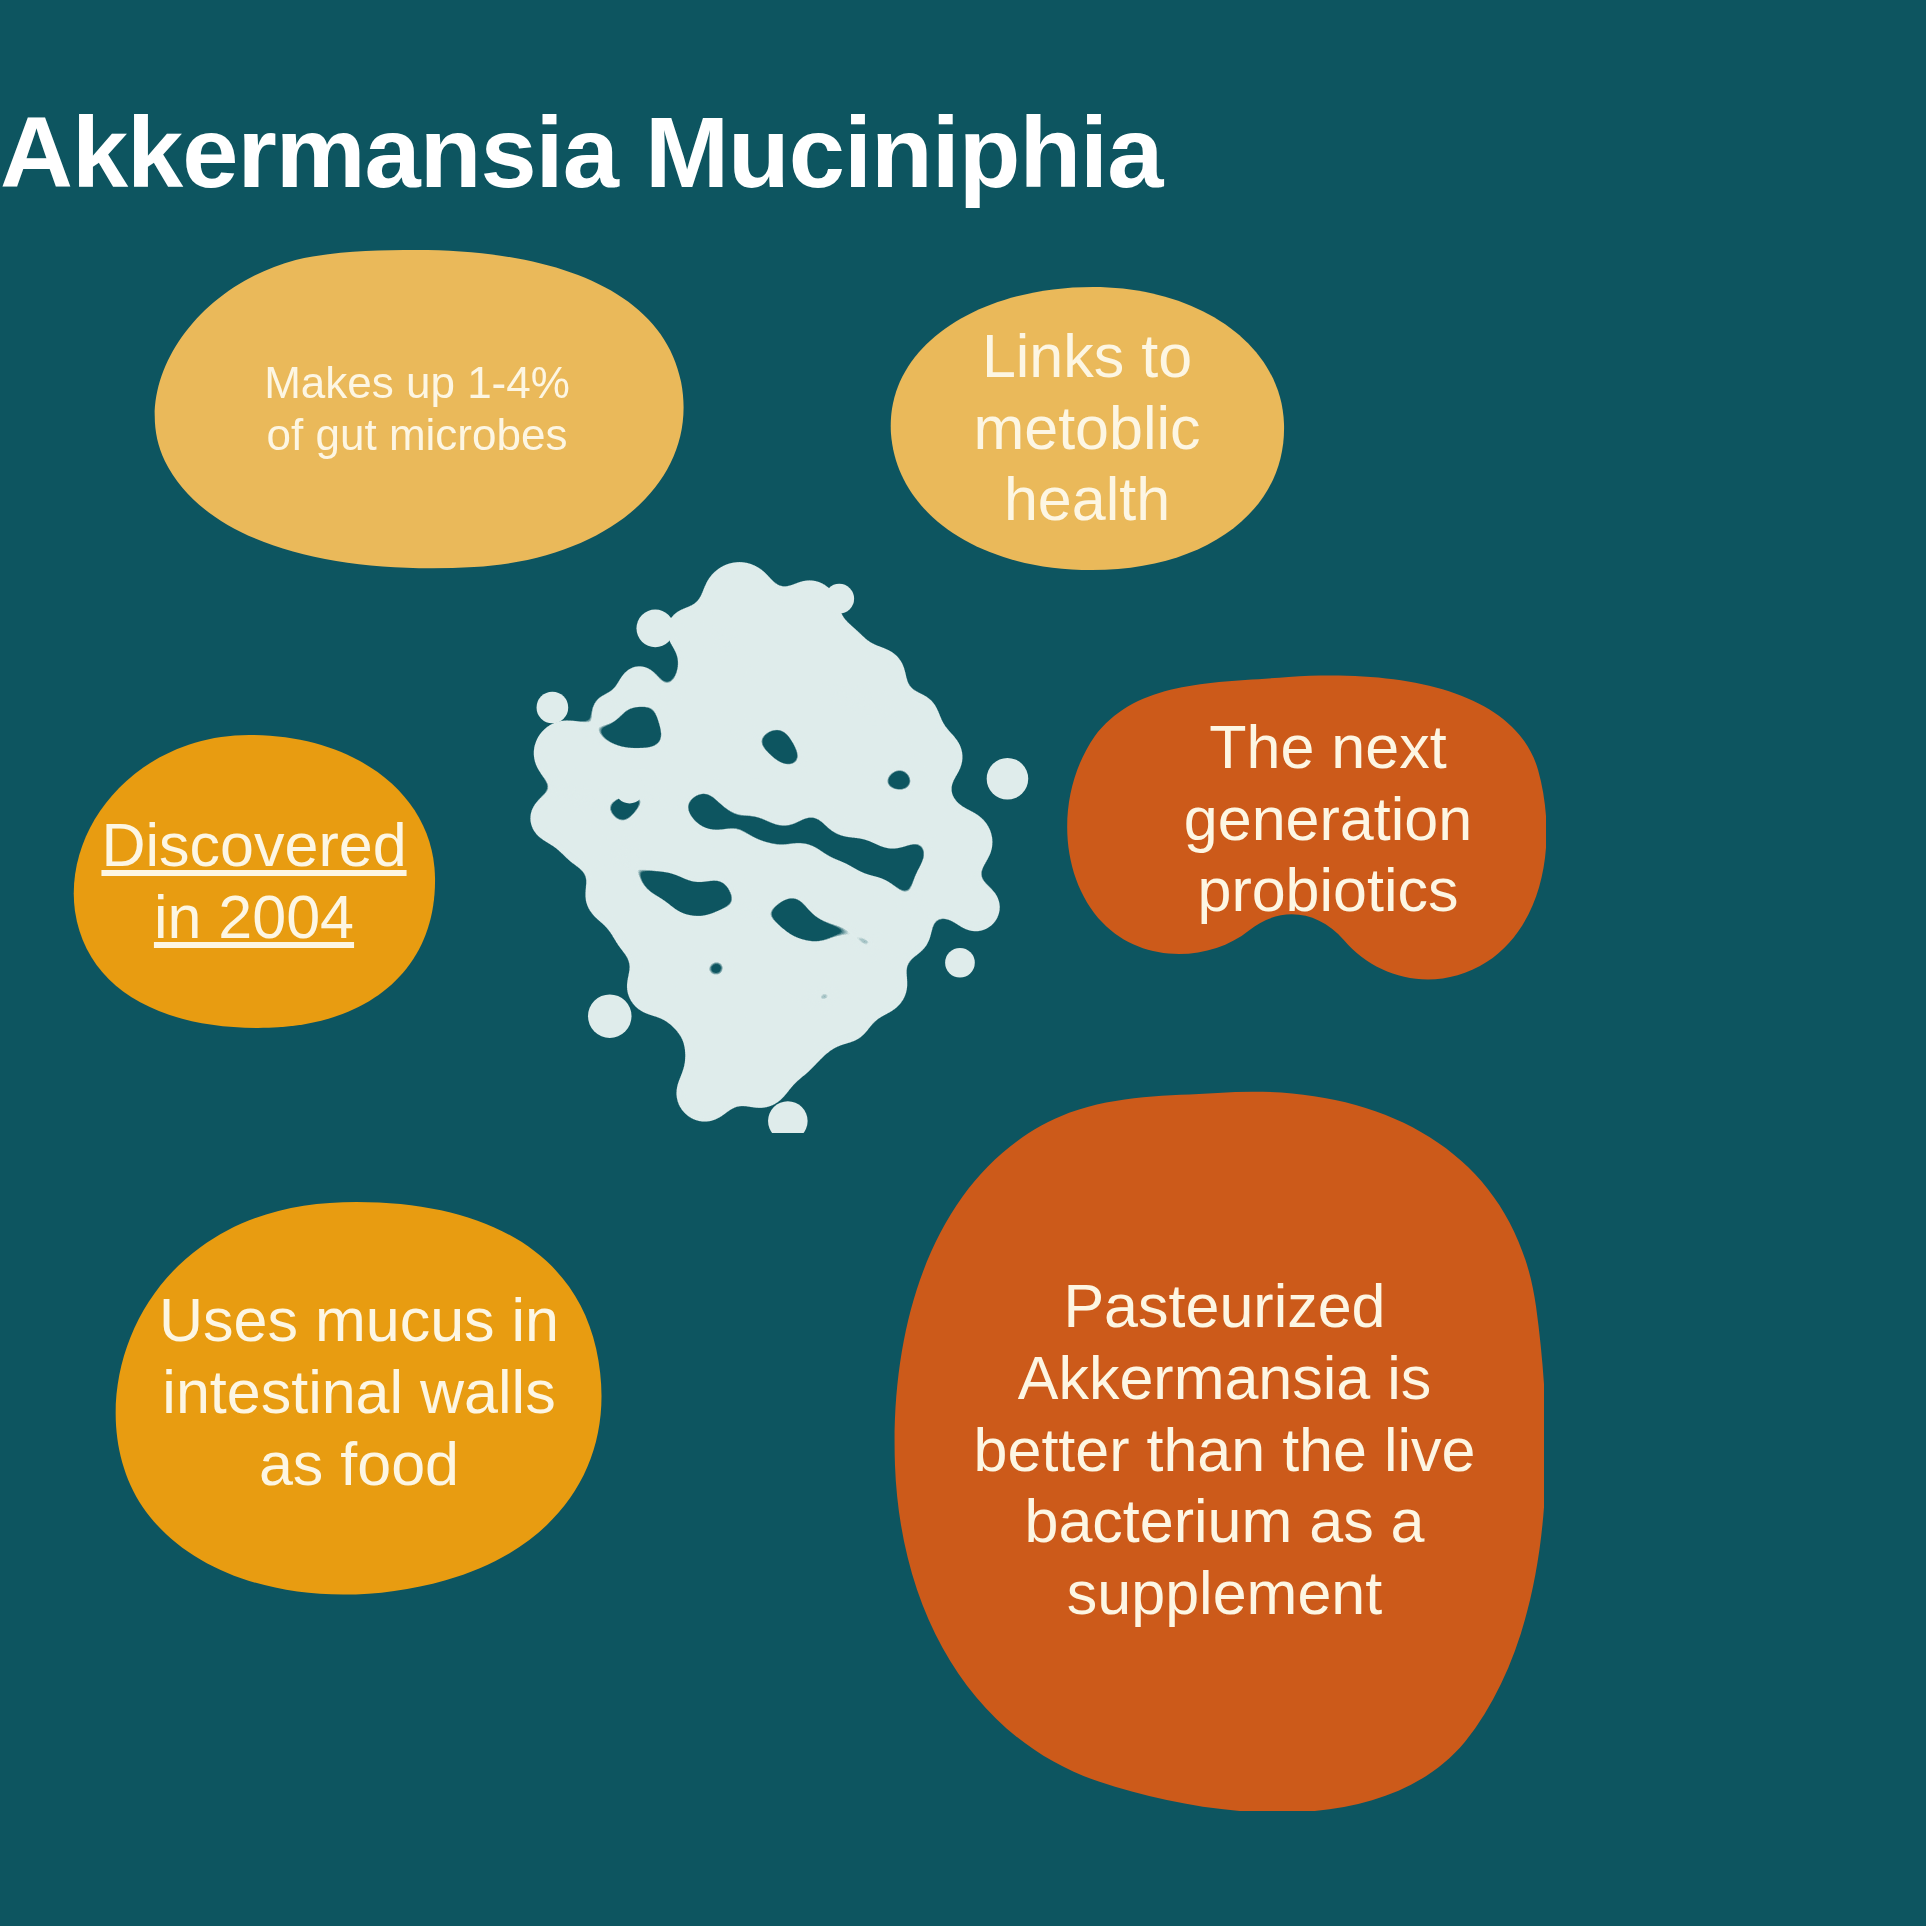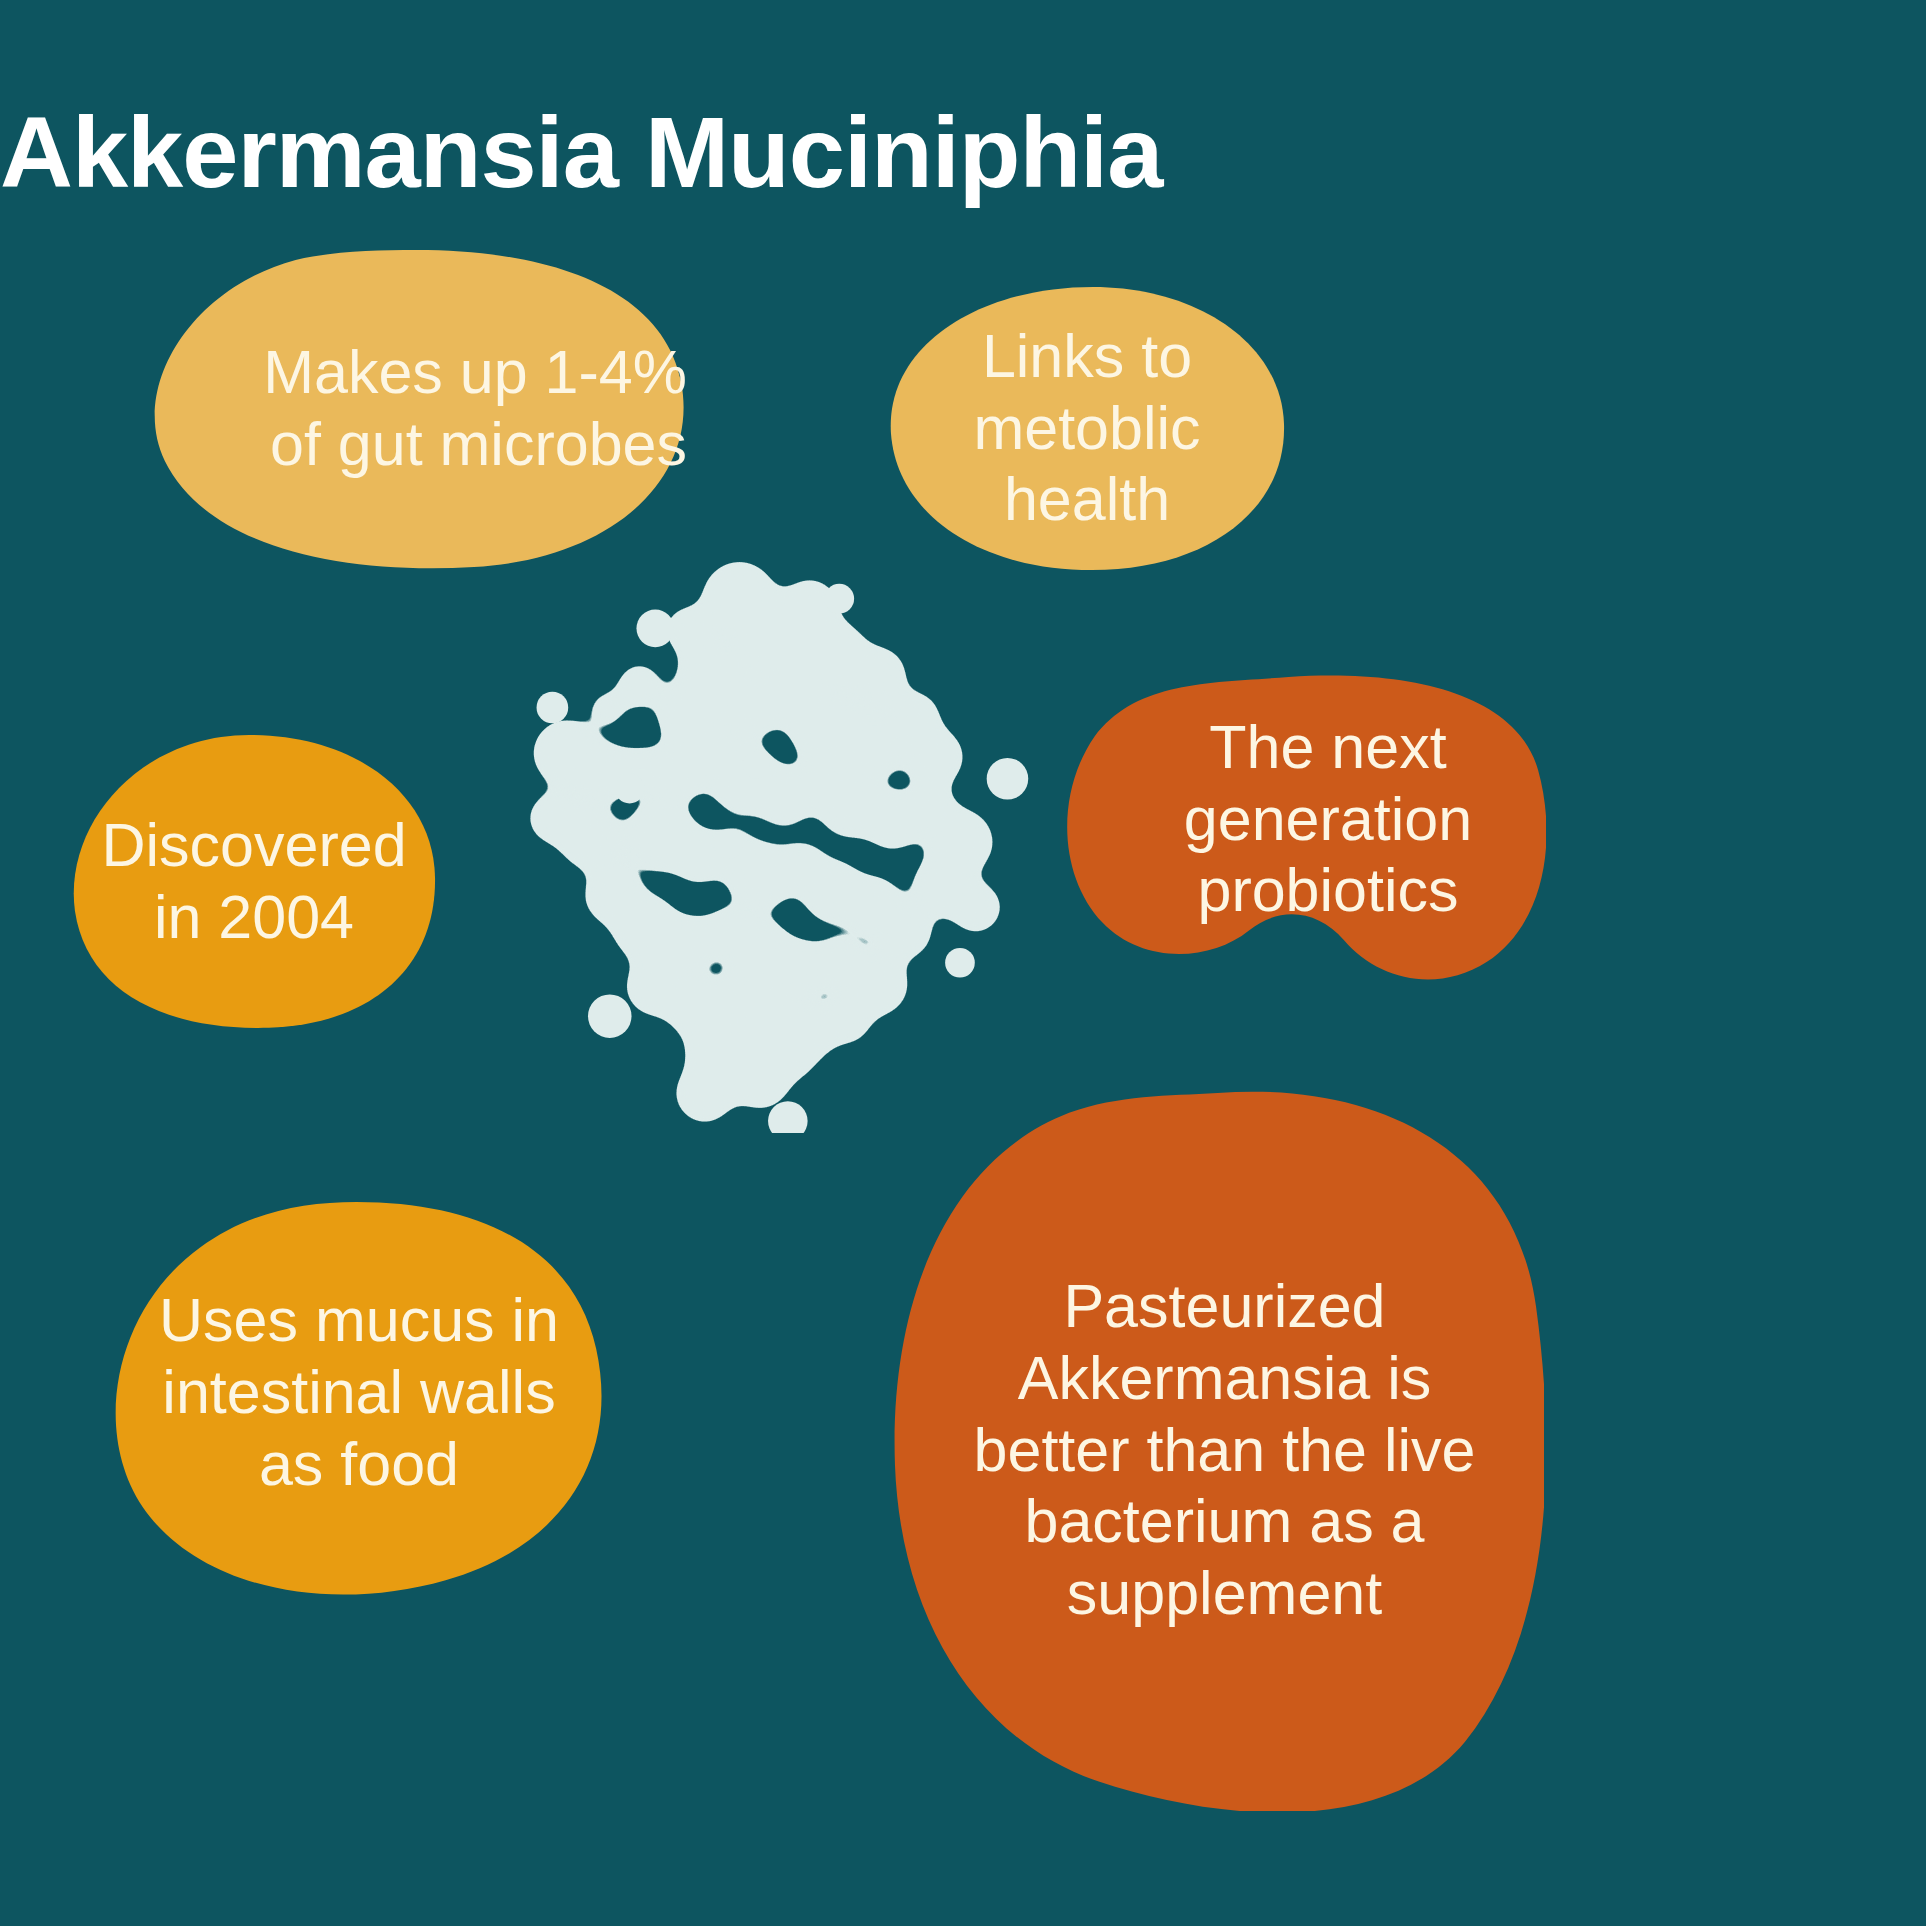--- a/index.html
+++ b/index.html
@@ -65,21 +65,21 @@
     height: 574px;
   }
 </style>
 </head>
 <body>
 
 <div id="canvas">
 
   <div id="title">Akkermansia Muciniphia</div>
 
-  <div class="blob" style="left:147px; top:248px; width:540px; height:322px; font-size:61px;text-align:right;">
+  <div class="blob" style="left:147px; top:248px; width:540px; height:322px; font-size:44px;">
     <svg class="shape" viewBox="0 0 545 325" preserveAspectRatio="none">
       <path d="M 272 2
                C 405 2, 520 40, 539 135
                C 558 232, 470 314, 330 322
                C 190 330, 60 300, 18 215
                C -18 140, 45 40, 150 12
                C 190 3, 230 2, 272 2 Z" fill="#eab95a"></path>
     </svg>
     <div class="txt">Makes up 1-4%
 of gut microbes</div>
@@ -91,21 +91,21 @@
                C 310 2, 396 58, 399 140
                C 402 228, 320 288, 205 288
                C 92 288, 8 232, 2 150
                C -4 62, 90 2, 206 2 Z" fill="#eab95a"></path>
     </svg>
     <div class="txt">Links to
 metoblic
 health</div>
   </div>
 
-  <div class="blob" style="left:71px; top:733px; width:366px; height:297px; font-size:61px;">
+  <div class="blob" style="left:71px; top:733px; width:366px; height:297px; font-size:61px;text-decoration:underline;">
     <svg class="shape" viewBox="0 0 370 300" preserveAspectRatio="none">
       <path d="M 180 2
                C 288 2, 366 62, 368 145
                C 370 240, 300 295, 200 298
                C 96 301, 16 262, 4 180
                C -8 92, 70 2, 180 2 Z" fill="#e89c11"></path>
     </svg>
     <div class="txt">Discovered
 in 2004</div>
   </div>

